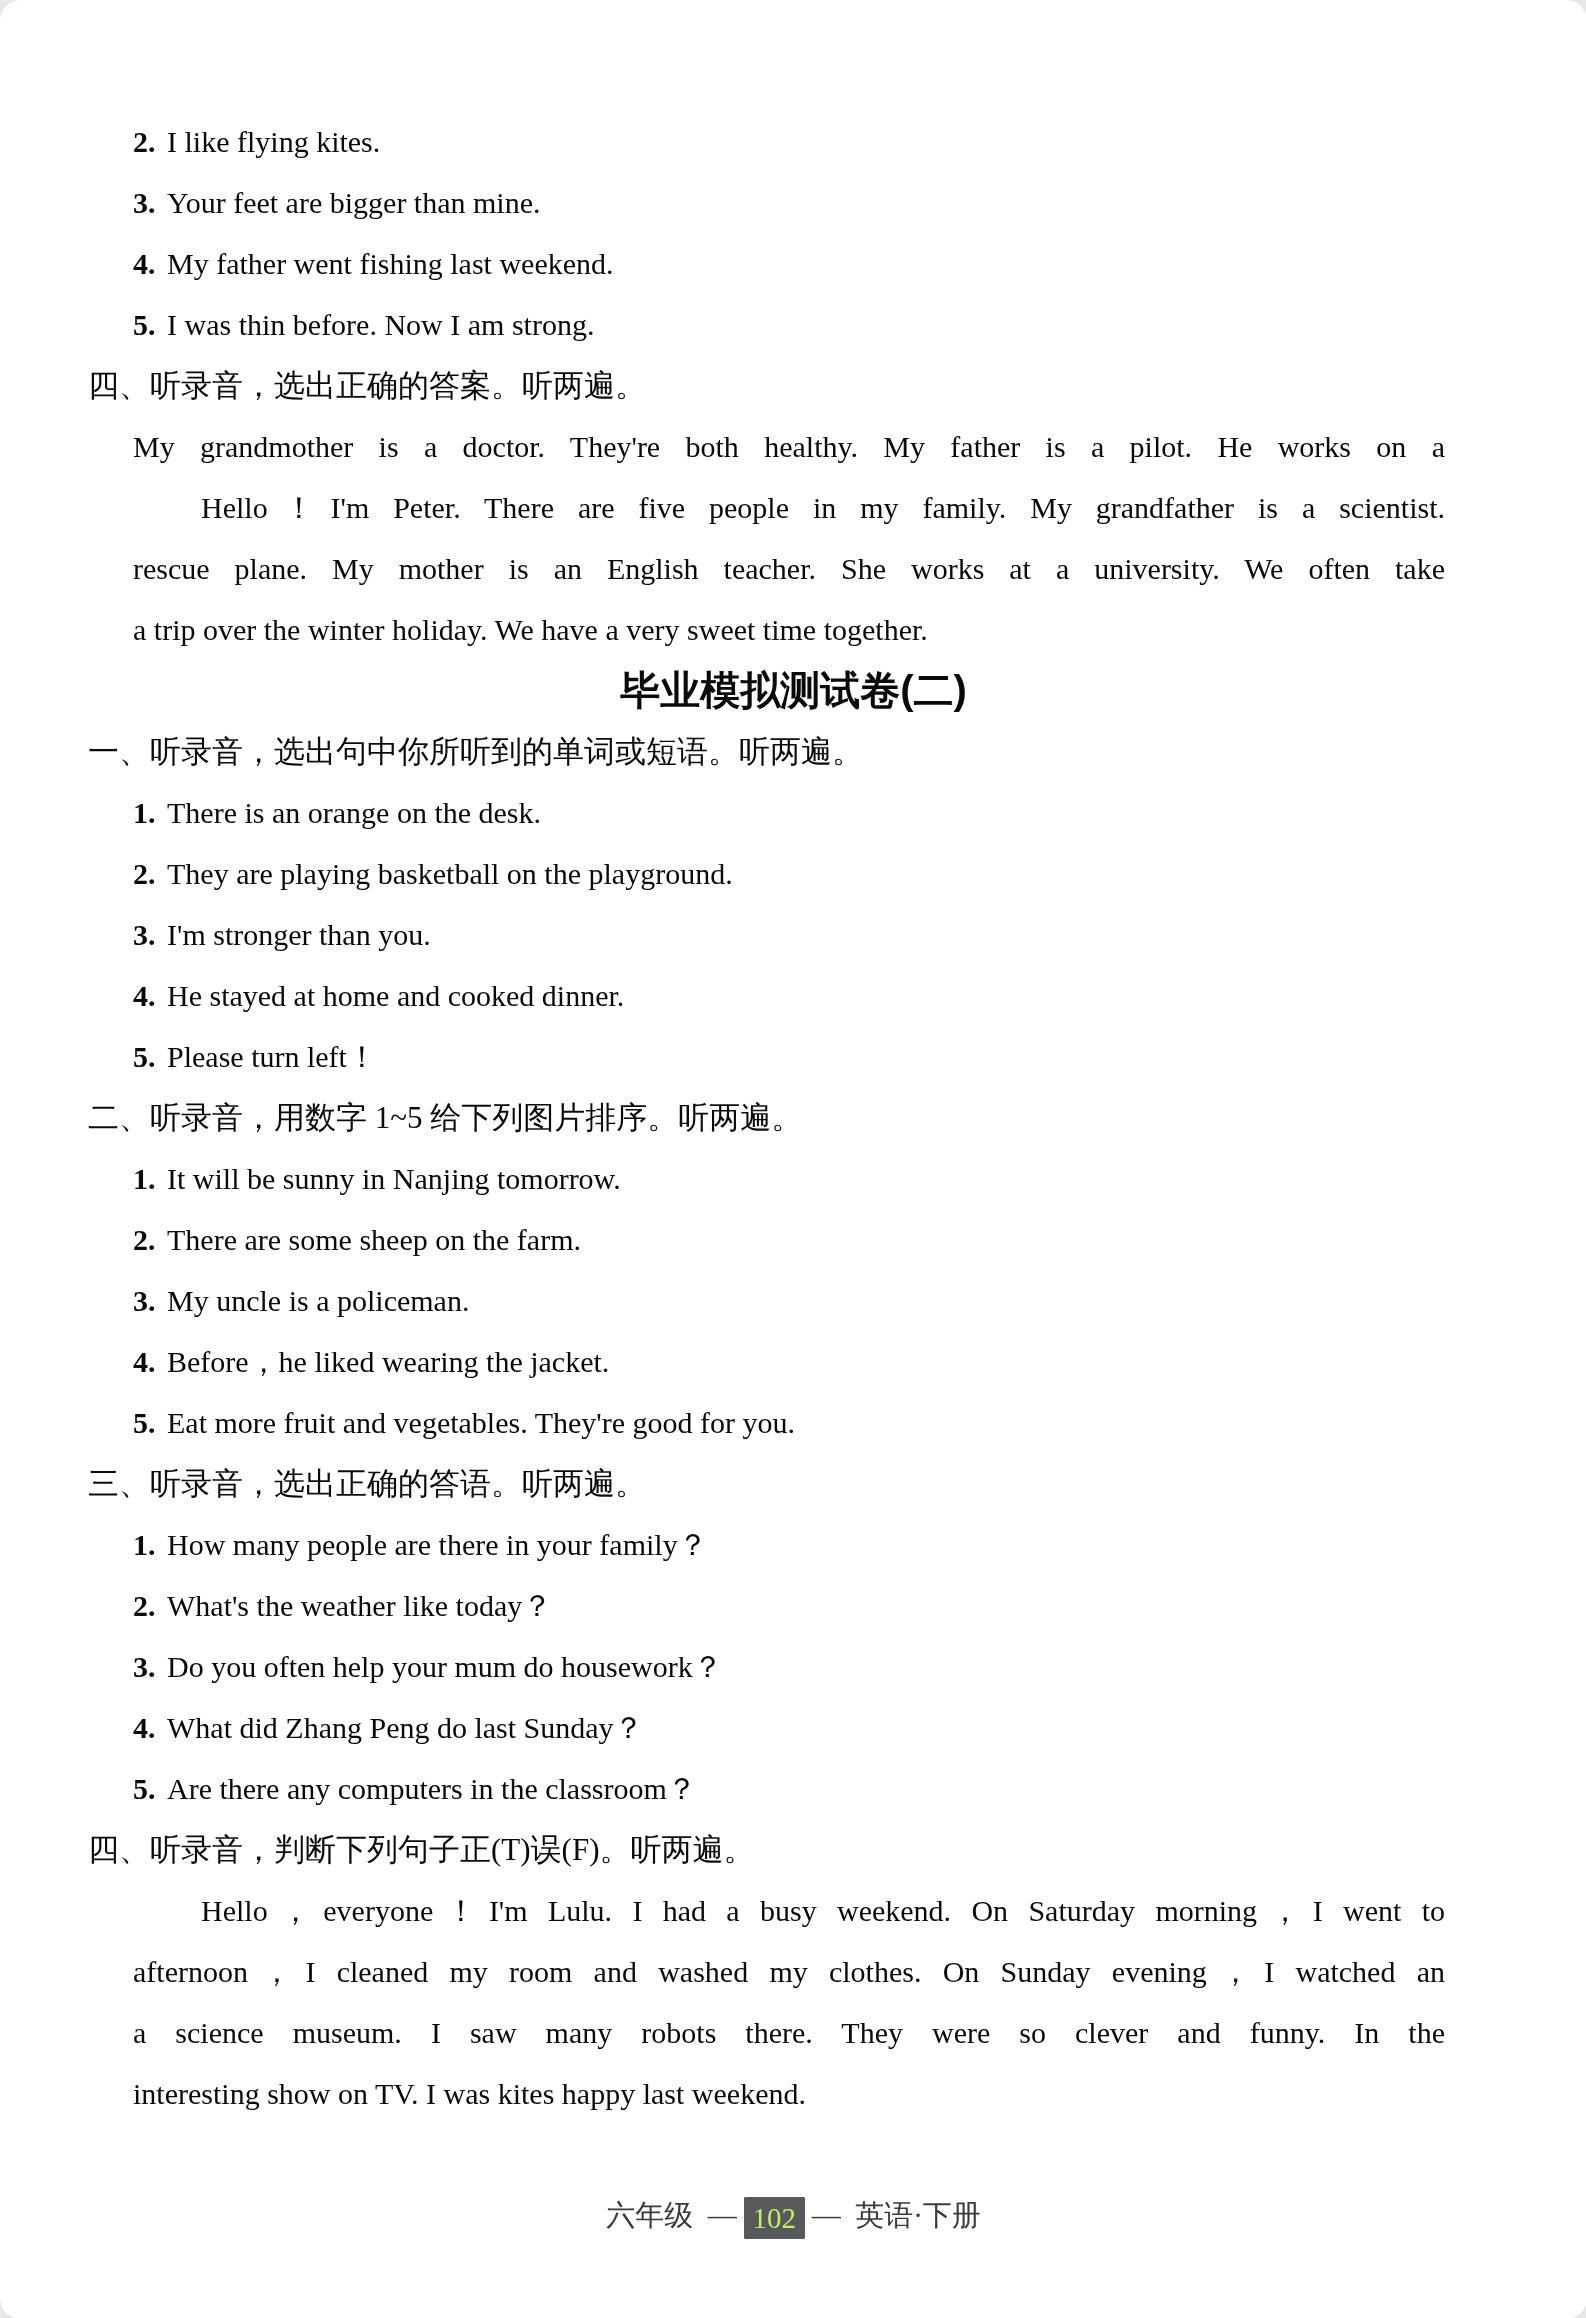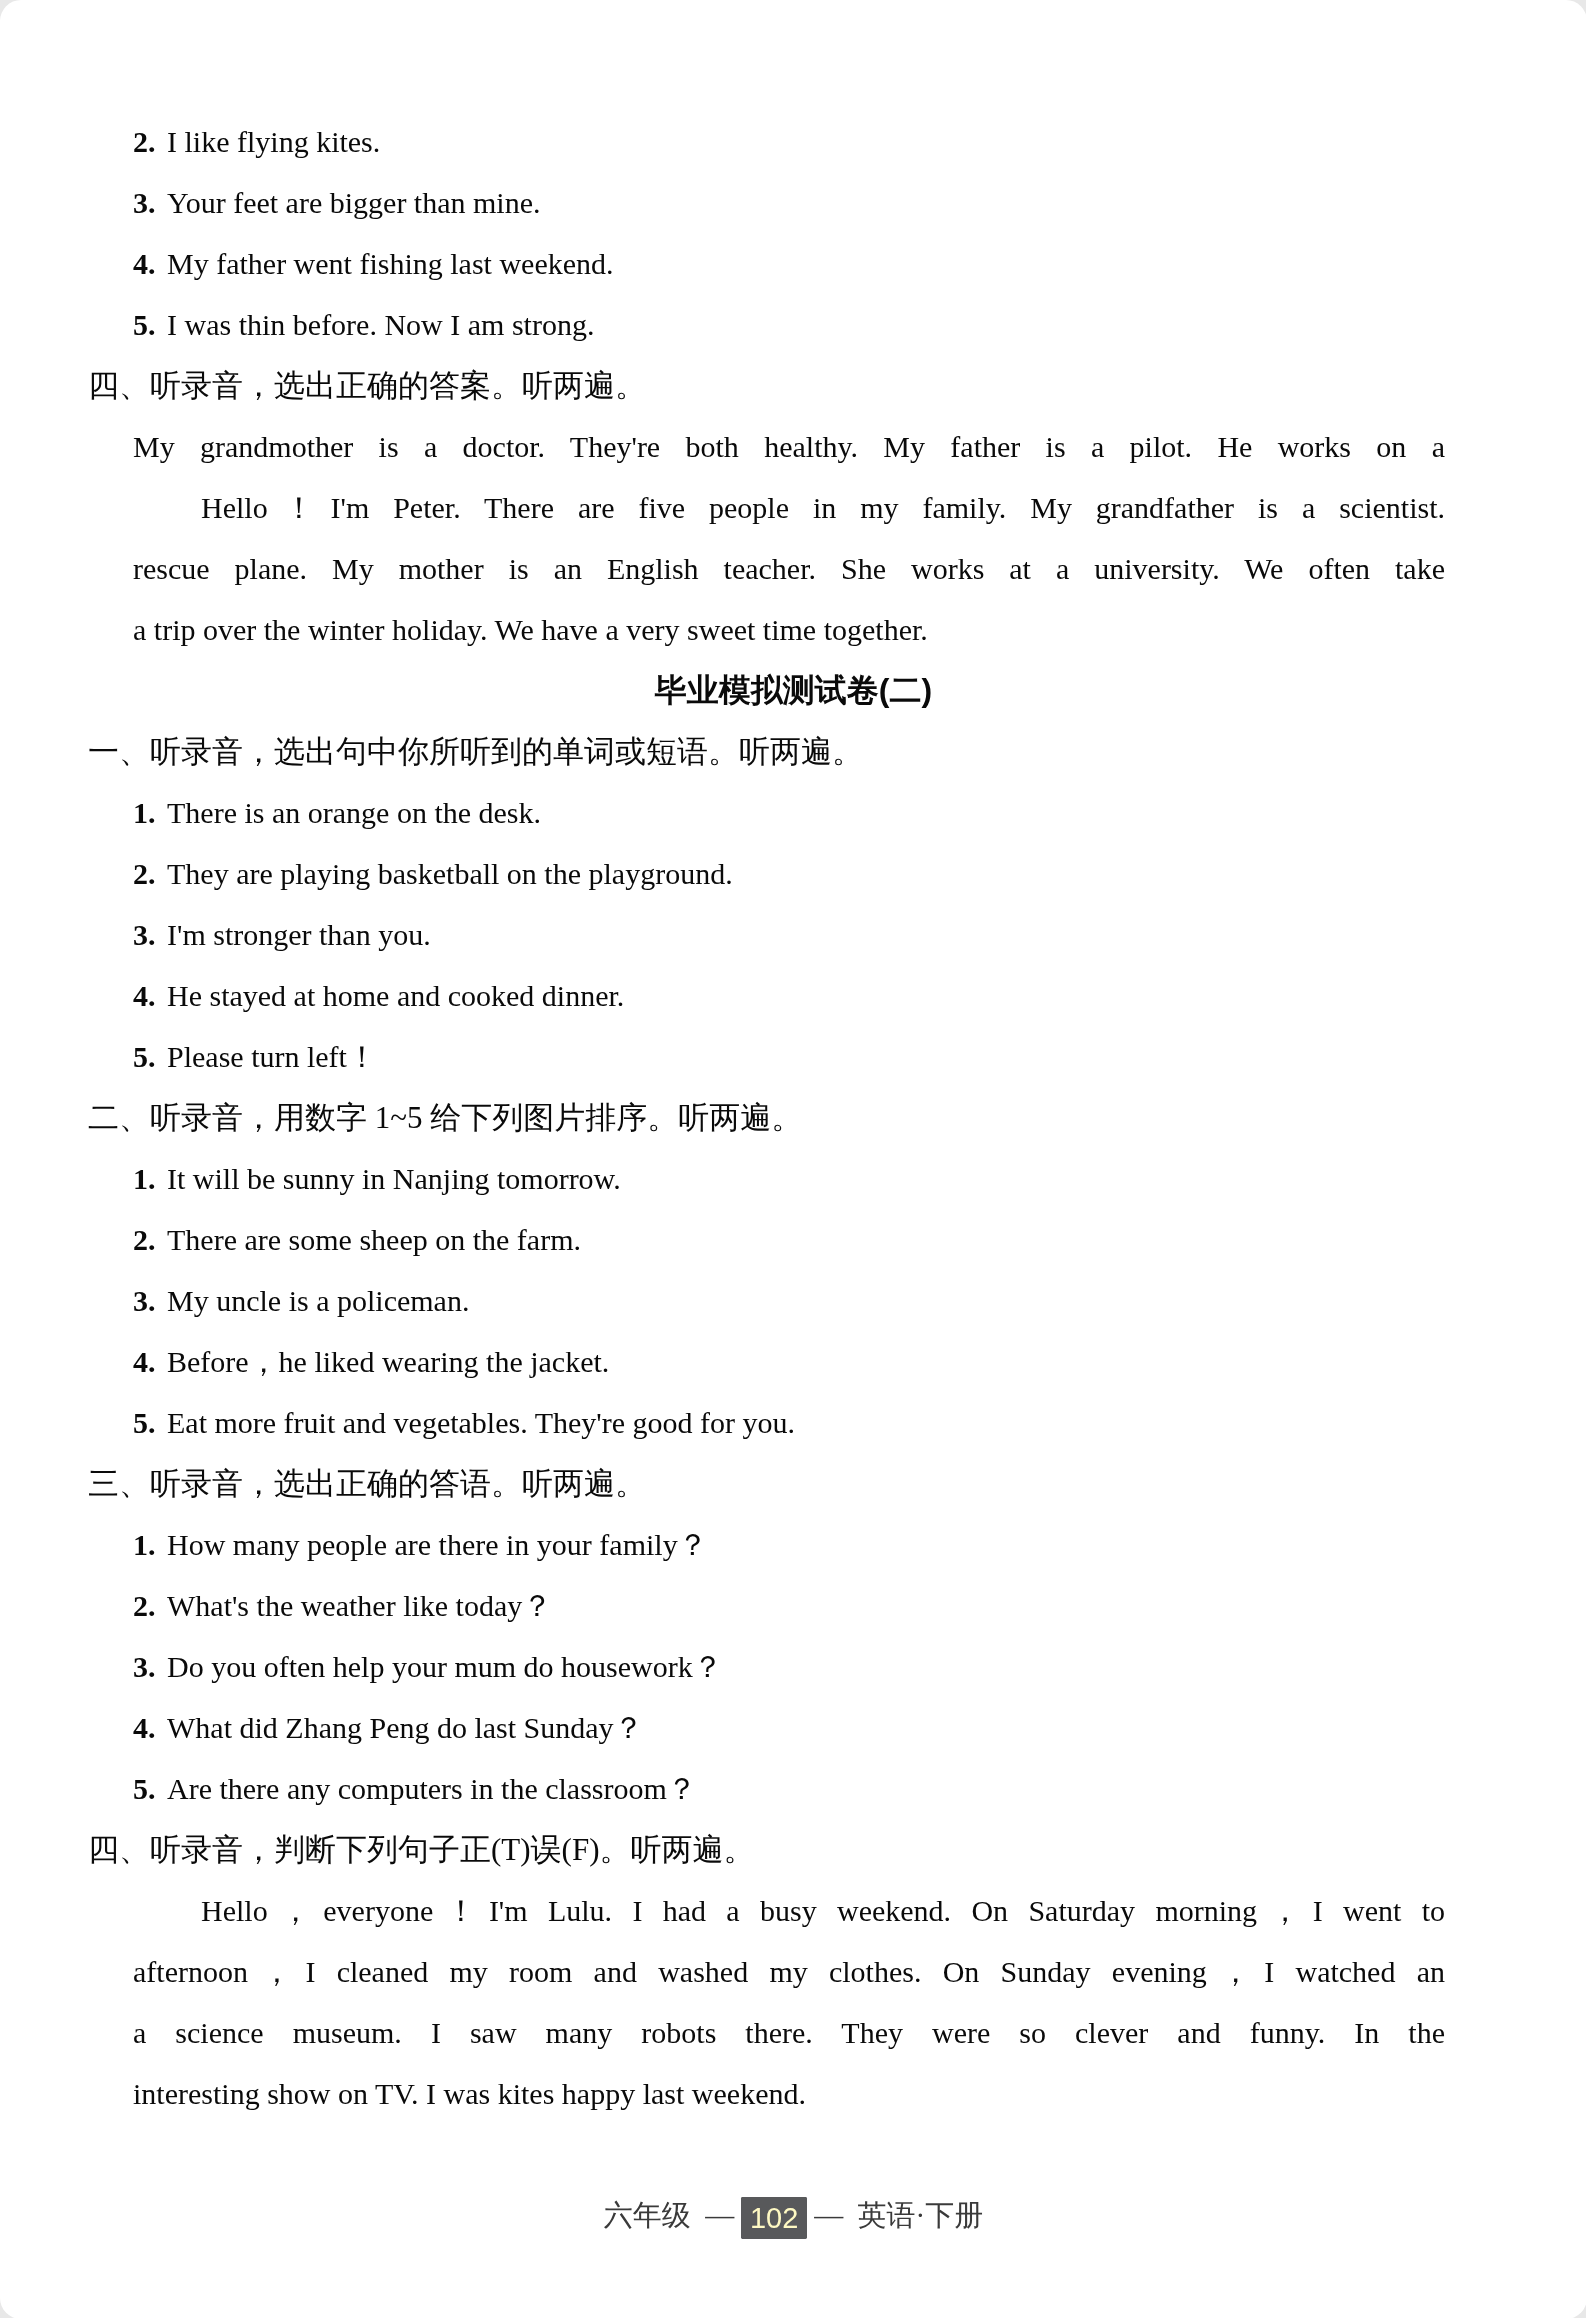--- a/index.html
+++ b/index.html
@@ -16,30 +16,30 @@
   .para{margin-left:45px;width:1312px;}
   .pline{
     height:61px;line-height:61px;font-size:30px;
     text-align:justify;text-align-last:justify;white-space:normal;
   }
   .pline.first{text-indent:68px;}
   .pline.last{text-align-last:left;}
   .title-line{
     height:61px;line-height:61px;text-align:center;
     font-family:"Liberation Sans","DejaVu Sans",sans-serif;
-    font-weight:bold;font-size:32px;white-space:nowrap;
+    font-weight:bold;font-size:40px;white-space:nowrap;
   }
   .footer{
     margin-top:61px;height:61px;line-height:61px;text-align:center;
     font-size:29px;color:#3a3a3a;white-space:nowrap;
   }
   .footer .dash{margin:0 7.2px;color:#3a3a3a;}
   .pagenum{
-    display:inline-block;background:#58595b;color:#fef9c3;
-    font-family:Liberation Sans, sans-serif;
+    display:inline-block;background:#58595b;color:#bef264;
+    font-family:Liberation Serif, serif;
     font-size:29px;line-height:42px;padding:0 8.6px;vertical-align:middle;
     border-radius:1.4px;
   }
 </style>
 </head>
 <body>
 
 <div class="page">
   <div class="flow">
 

